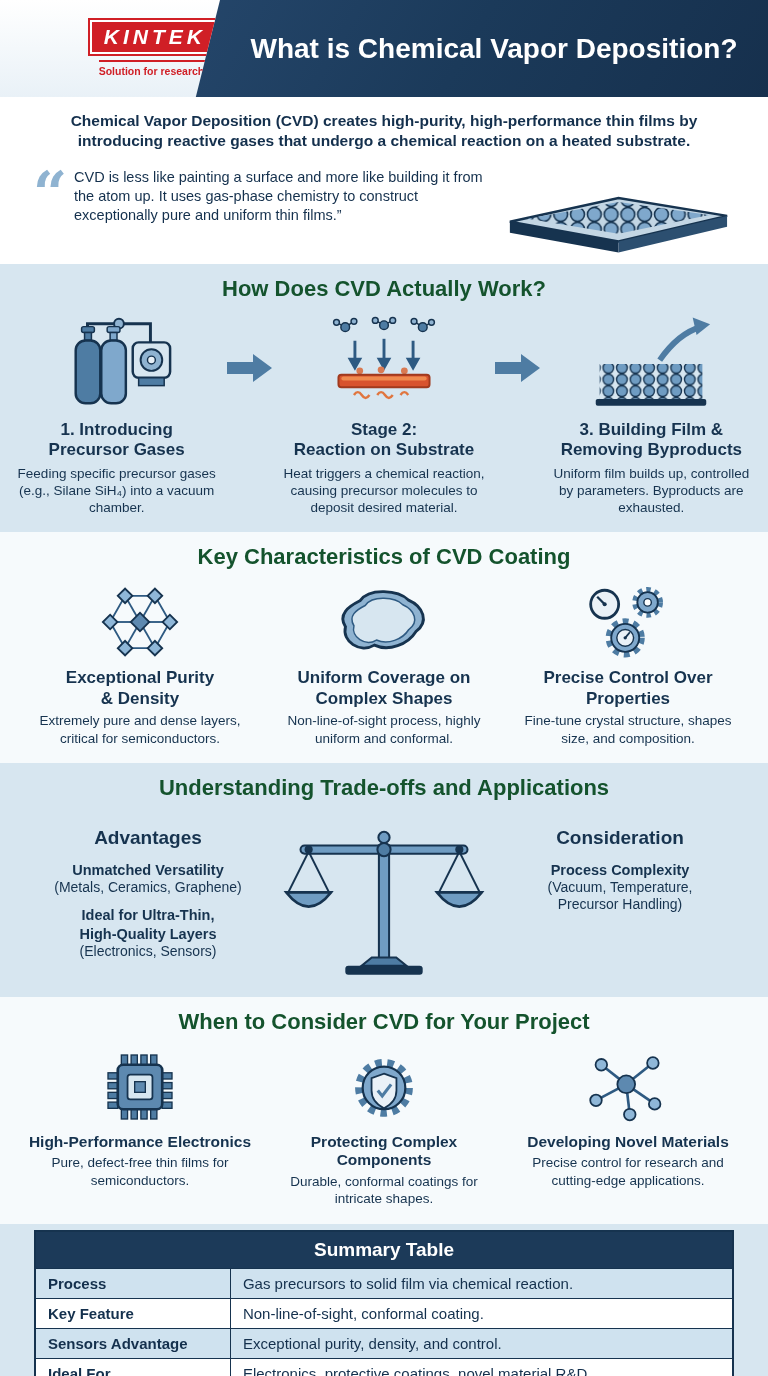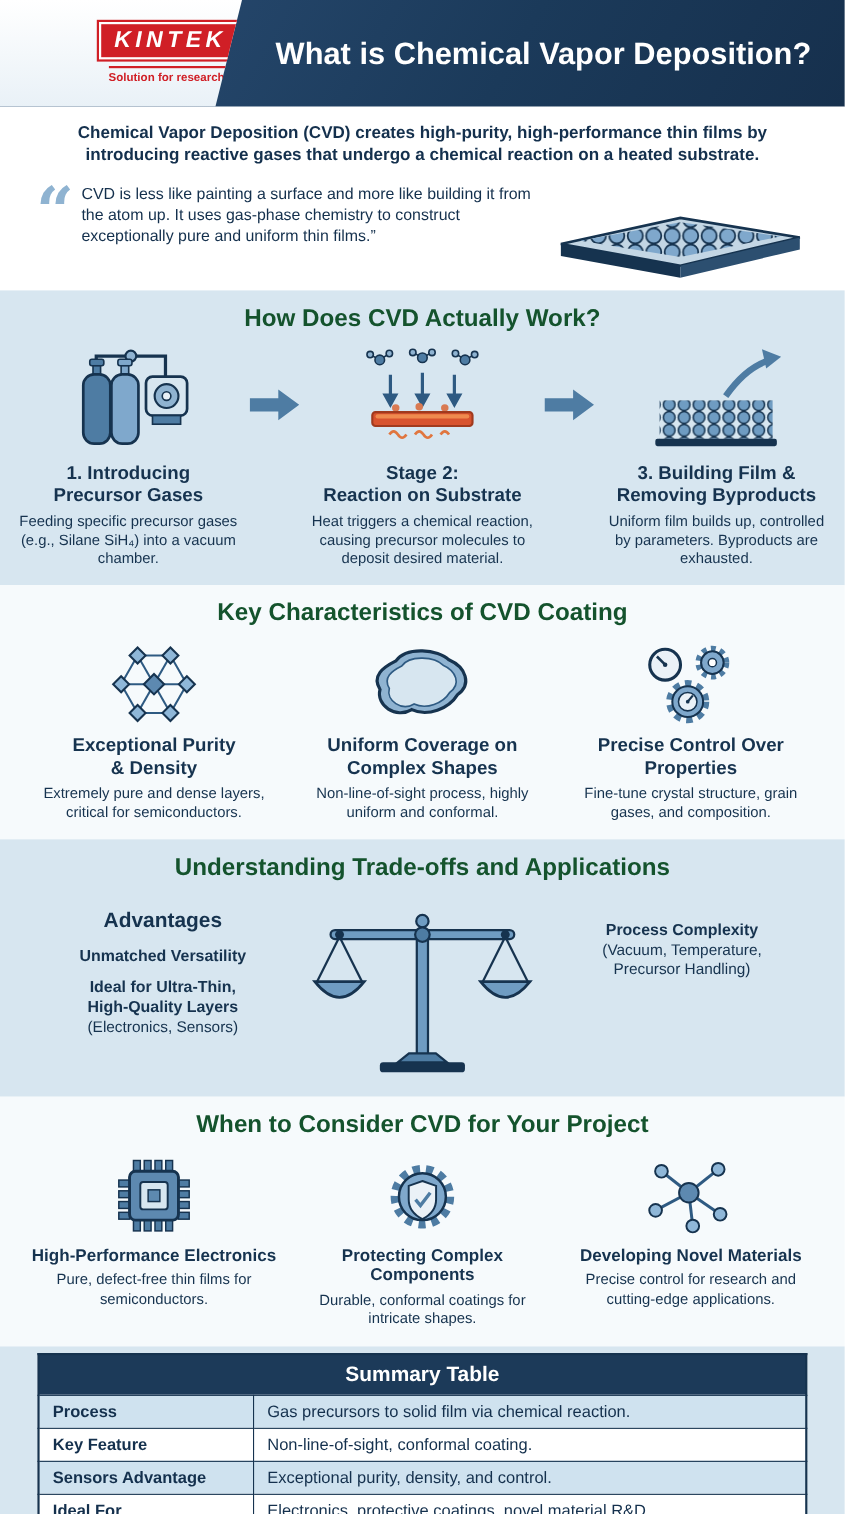--- a/index.html
+++ b/index.html
@@ -272,33 +272,34 @@
               <circle r="17" fill="none" stroke="#4e7ca3" stroke-width="8" stroke-dasharray="6 5"></circle>
               <circle r="15" fill="#7fa8cc" stroke="#16334f" stroke-width="2"></circle>
               <circle r="9" fill="#eaf1f7" stroke="#16334f" stroke-width="1.5"></circle>
               <line x1="0" y1="0" x2="5" y2="-6" stroke="#16334f" stroke-width="2"></line>
               <circle r="1.8" fill="#16334f"></circle>
             </g>
           </svg>
         </div>
         <h3 class="tri-title pre">Precise Control Over
 Properties</h3>
-        <p class="tri-desc">Fine-tune crystal structure, grain gases, and composition.</p>
+        <p class="tri-desc">Fine-tune crystal structure, shapes size, and composition.</p>
       </div>
 
     </div>
   </div>
 
   <div class="bg-blue">
     <h2 class="section-title">Understanding Trade-offs and Applications</h2>
     <div class="to-row">
 
       <div class="to-col">
         <div class="to-heading">Advantages</div>
         <div class="to-bold">Unmatched Versatility</div>
+        <div class="to-sub">(Metals, Ceramics, Graphene)</div>
         <div class="to-bold pre">Ideal for Ultra-Thin,
 High-Quality Layers</div>
         <div class="to-sub">(Electronics, Sensors)</div>
       </div>
 
       <div class="to-center">
         <svg width="204" height="168" viewBox="0 0 200 165">
           <circle cx="100" cy="22" r="5.5" fill="#6f9cc2" stroke="#16334f" stroke-width="2"></circle>
           <rect x="95" y="30" width="10" height="118" fill="#6f9cc2" stroke="#16334f" stroke-width="2"></rect>
           <rect x="18" y="30" width="164" height="8" rx="4" fill="#6f9cc2" stroke="#16334f" stroke-width="2"></rect>
@@ -312,20 +313,21 @@
               <line x1="174" y1="36" x2="194" y2="76"></line>
           </g>
           <path d="M4,76 Q26,104 48,76 Z" fill="#6f9cc2" stroke="#16334f" stroke-width="2.5"></path>
           <path d="M152,76 Q174,104 196,76 Z" fill="#6f9cc2" stroke="#16334f" stroke-width="2.5"></path>
           <polygon points="78,148 122,148 112,140 88,140" fill="#4e7ca3" stroke="#16334f" stroke-width="2"></polygon>
           <rect x="62" y="148" width="76" height="9" rx="3" fill="#16334f"></rect>
         </svg>
       </div>
 
       <div class="to-col">
+        <div class="to-heading">Consideration</div>
         <div class="to-bold">Process Complexity</div>
         <div class="to-sub pre">(Vacuum, Temperature,
 Precursor Handling)</div>
       </div>
 
     </div>
   </div>
 
   <div class="bg-white">
     <h2 class="section-title">When to Consider CVD for Your Project</h2>

